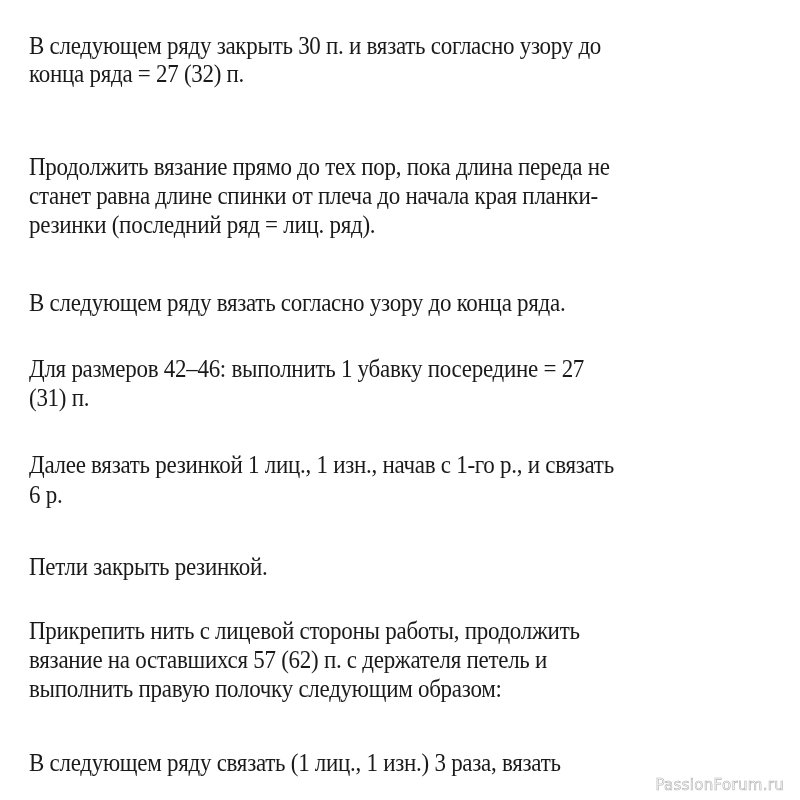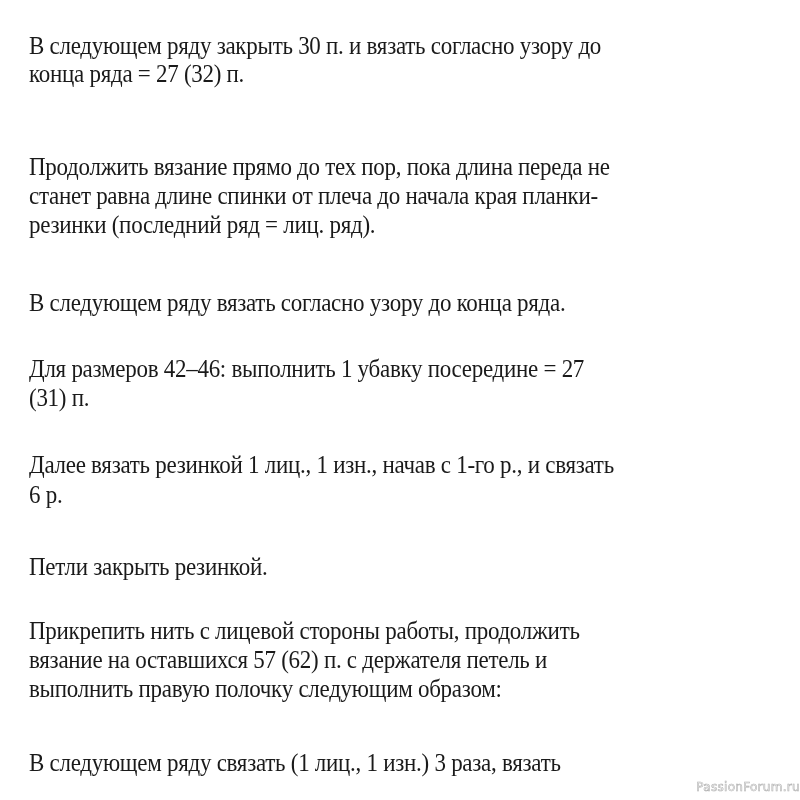--- a/index.html
+++ b/index.html
@@ -1,21 +1,21 @@
 <!DOCTYPE html>
 <html><head>
 <meta charset="utf-8">
 <style>
   html, body { margin:0; padding:0; }
   body { width:800px; height:800px; background:#ffffff; position:relative; overflow:hidden;
          font-family:"Liberation Serif","DejaVu Serif",serif; color:#1a1a1a; }
   .line { position:absolute; left:29px; font-size:25px; line-height:29px; white-space:nowrap;
           letter-spacing:-0.3px; transform:scaleX(0.92); transform-origin:left center; }
-  .watermark { position:absolute; right:0; bottom:6px; font-family:"DejaVu Sans",sans-serif;
-               font-size:12px; color:#fff; -webkit-text-stroke:0.6px #b0b0b0; letter-spacing:0.3px; }
+  .watermark { position:absolute; right:16px; bottom:6px; font-family:"DejaVu Sans",sans-serif;
+               font-size:15px; color:#fff; -webkit-text-stroke:0.6px #b0b0b0; letter-spacing:0.3px; }
 </style>
 </head>
 <body>
 
 <div>
   <div>
     <div class="line" style="top:31px">В следующем ряду закрыть 30 п. и вязать согласно узору до</div>
     <div class="line" style="top:59px">конца ряда = 27 (32) п.</div>
   </div>
   <div>

